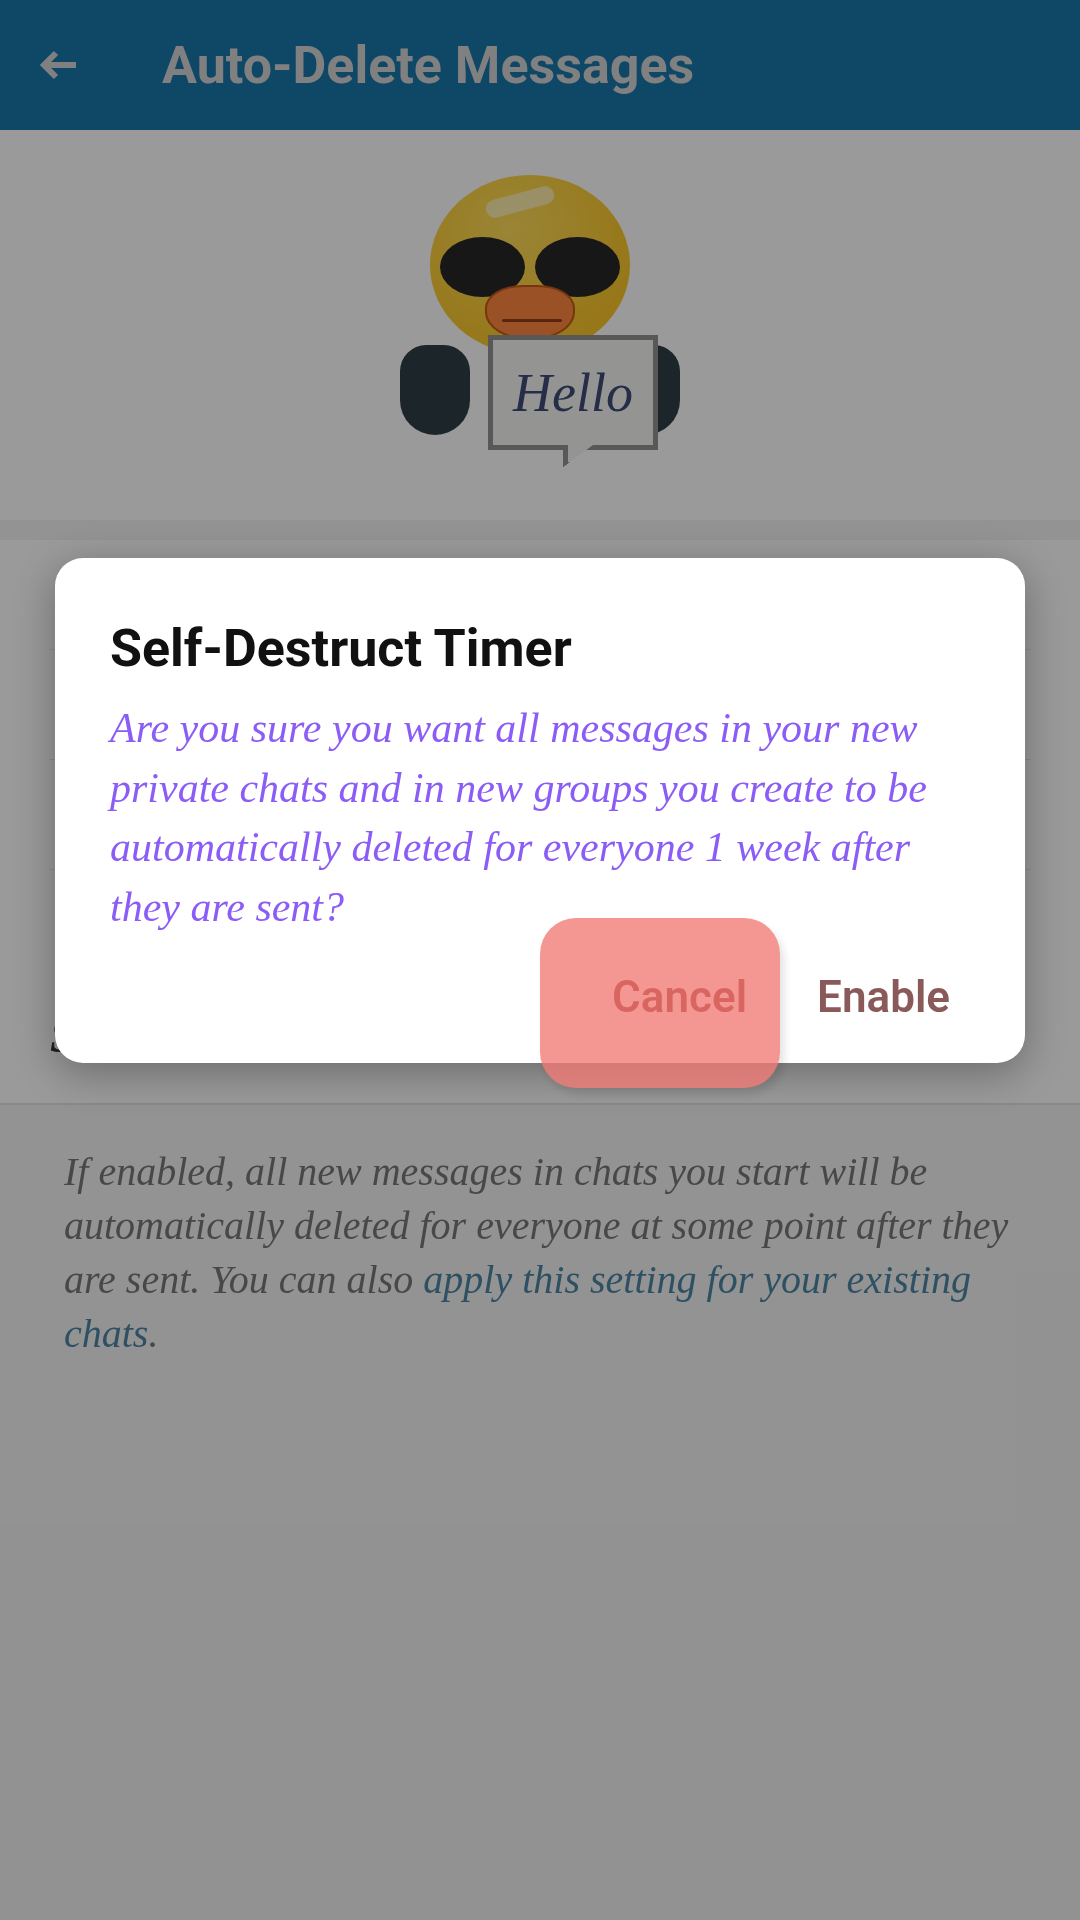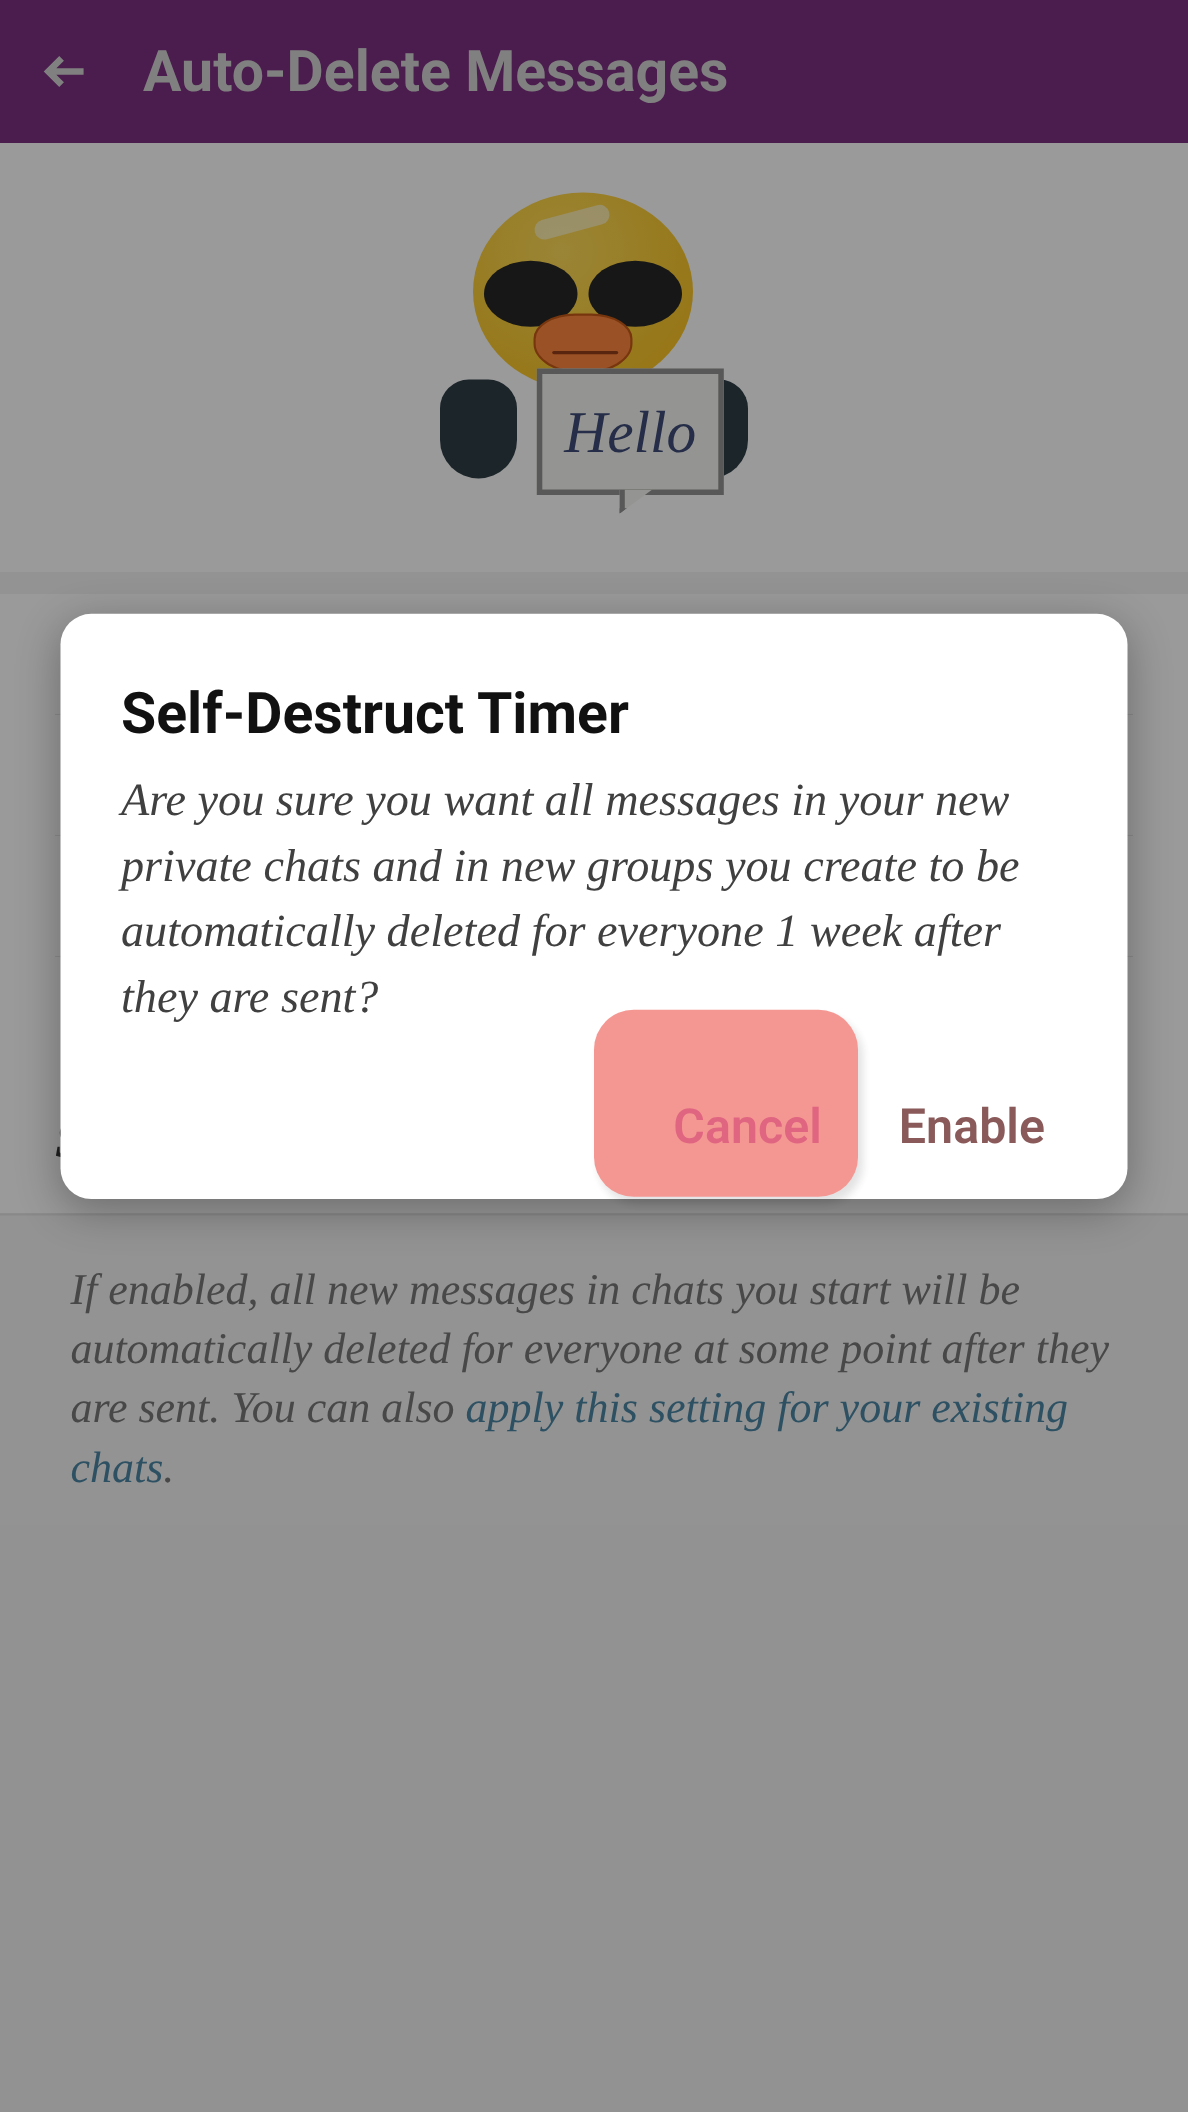--- a/index.html
+++ b/index.html
@@ -1,24 +1,25 @@
 <!DOCTYPE html>
 <html><head>
 <meta charset="utf-8">
 <style>
   * { box-sizing: border-box; margin: 0; padding: 0; }
   html, body { width: 1080px; height: 1920px; overflow: hidden; font-family: Georgia, 'Times New Roman', serif; }
   body { background: #f2f2f2; position: relative; }
 
   .header {
-    background: #701a75;
+    background: #0369a1;
     height: 130px;
     display: flex;
     align-items: center;
     padding: 16px 30px;
+    gap: 32px;
   }
   .back-arrow {
     width: 60px; height: 60px;
     display: flex; align-items: center; justify-content: center;
     margin-right: 40px;
   }
   .back-arrow svg { width: 48px; height: 48px; stroke: #d0d0d0; stroke-width: 3; fill: none; }
   .header-title {
     color: #d0d0d0;
     font-size: 52px;
@@ -165,39 +166,39 @@
   .dialog-title {
     font-family: -apple-system, Roboto, Arial, sans-serif;
     font-size: 52px;
     font-weight: bold;
     color: #111;
     margin-bottom: 20px;
   }
   .dialog-body {
     font-size: 42px;
     font-style: italic;
-    color: #404040;
+    color: #8b5cf6;
     line-height: 1.42;
-    margin-bottom: 60px;
+    margin-bottom: 33px;
   }
   .dialog-actions {
     display: flex;
     justify-content: flex-end;
     gap: 70px;
     padding-right: 20px;
   }
   .dialog-btn {
     font-family: -apple-system, Roboto, Arial, sans-serif;
     font-size: 44px;
     font-weight: 600;
     background: none;
     border: none;
     cursor: pointer;
   }
-  .btn-cancel { color: #a21caf; text-align: center; }
+  .btn-cancel { color: #7f1d1d; text-align: center; }
   .btn-enable { color: #8a5a5a; }
 
   
   .highlight-box {
     position: absolute;
     z-index: 30;
     left: 540px;
     top: 918px;
     width: 240px;
     height: 170px;

